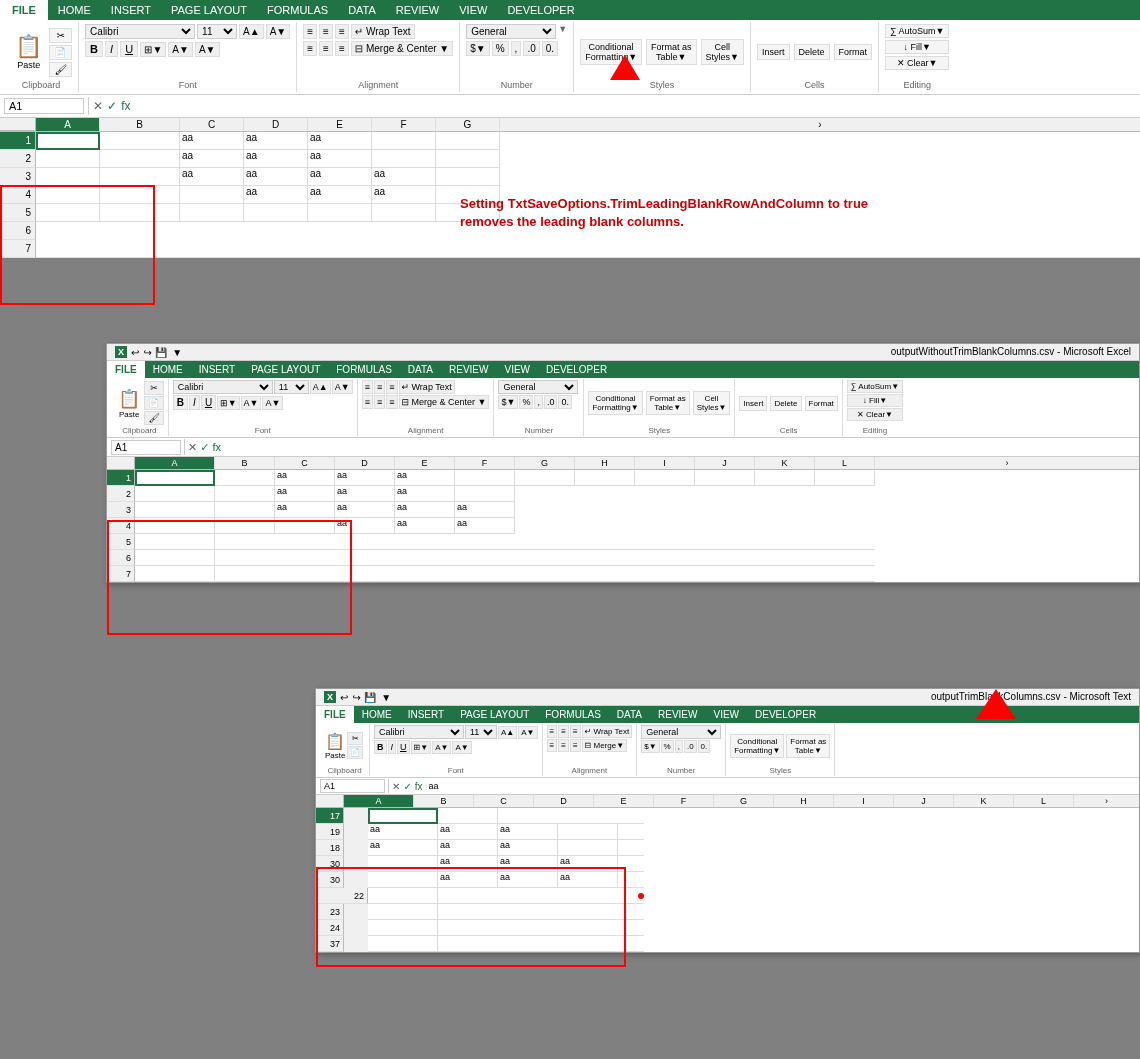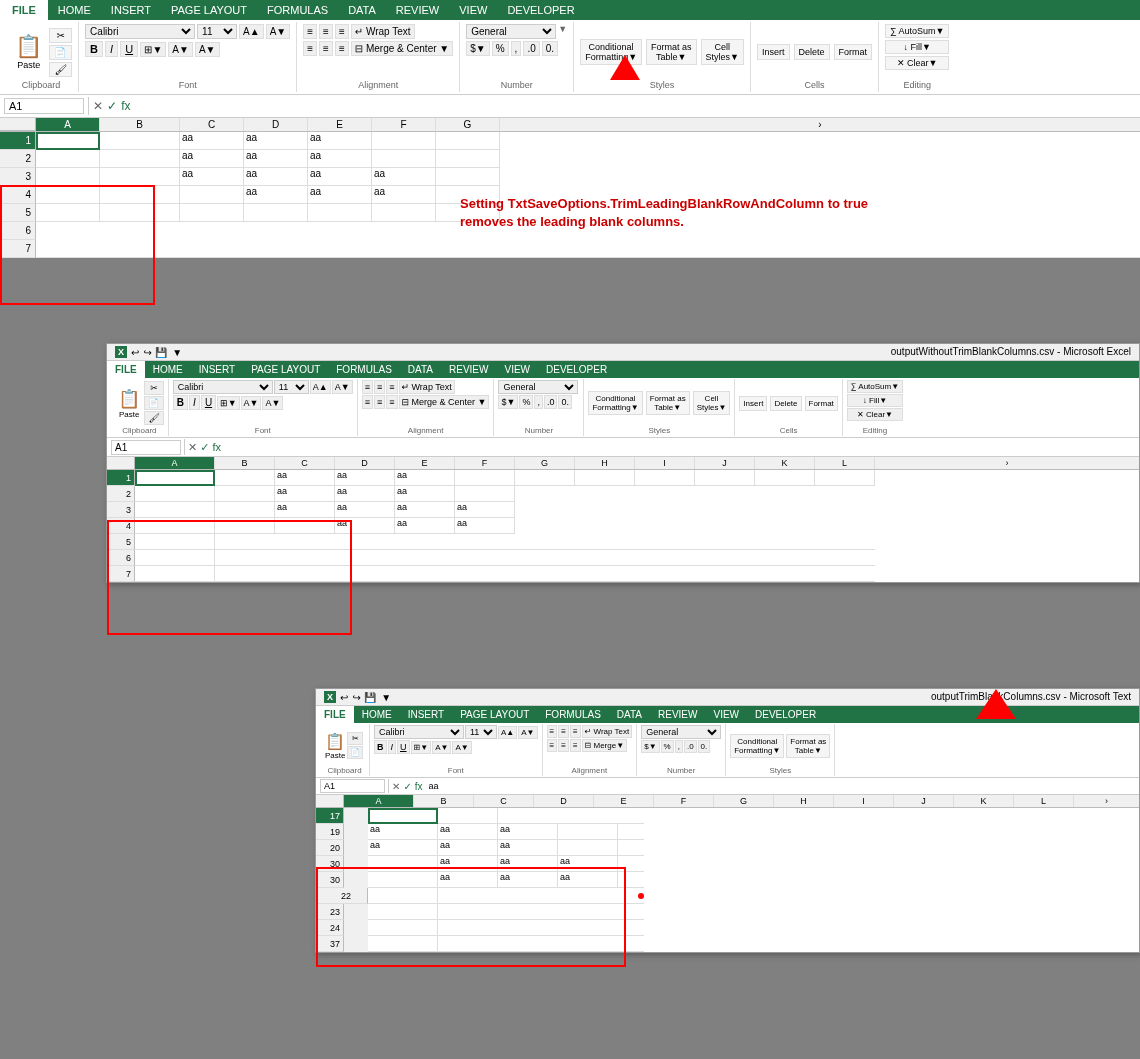--- a/index.html
+++ b/index.html
@@ -558,24 +558,24 @@
         <div style="width:60px; text-align:center; border-right:1px solid #ddd; padding:1px 0;">I</div>
         <div style="width:60px; text-align:center; border-right:1px solid #ddd; padding:1px 0;">J</div>
         <div style="width:60px; text-align:center; border-right:1px solid #ddd; padding:1px 0;">K</div>
         <div style="width:60px; text-align:center; border-right:1px solid #ddd; padding:1px 0;">L</div>
         <div style="flex:1; text-align:center; padding:1px 0;">›</div>
       </div>
       <div style="display:flex;">
         <div style="display:flex; flex-direction:column; background:#f0f0f0;">
           <div style="width:28px; text-align:right; font-size:9px; border-bottom:1px solid #ddd; border-right:1px solid #bbb; padding:0 3px; height:16px; line-height:16px; background:#217346; color:white;">17</div>
           <div style="width:28px; text-align:right; font-size:9px; border-bottom:1px solid #ddd; border-right:1px solid #bbb; padding:0 3px; height:16px; line-height:16px;">19</div>
-          <div style="width:28px; text-align:right; font-size:9px; border-bottom:1px solid #ddd; border-right:1px solid #bbb; padding:0 3px; height:16px; line-height:16px;">20</div>
+          <div style="width:28px; text-align:right; font-size:9px; border-bottom:1px solid #ddd; border-right:1px solid #bbb; padding:0 3px; height:16px; line-height:16px;">18</div>
           <div style="width:28px; text-align:right; font-size:9px; border-bottom:1px solid #ddd; border-right:1px solid #bbb; padding:0 3px; height:16px; line-height:16px;">30</div>
           <div style="width:28px; text-align:right; font-size:9px; border-bottom:1px solid #ddd; border-right:1px solid #bbb; padding:0 3px; height:16px; line-height:16px;">30</div>
-          <div style="width:52px; text-align:right; font-size:9px; border-bottom:1px solid #ddd; border-right:1px solid #bbb; padding:0 16px; height:16px; line-height:16px;">22</div>
+          <div style="width:52px; text-align:right; font-size:9px; border-bottom:1px solid #ddd; border-right:1px solid #bbb; padding:0 3px; height:16px; line-height:16px;">22</div>
           <div style="width:28px; text-align:right; font-size:9px; border-bottom:1px solid #ddd; border-right:1px solid #bbb; padding:0 3px; height:16px; line-height:16px;">23</div>
           <div style="width:28px; text-align:right; font-size:9px; border-bottom:1px solid #ddd; border-right:1px solid #bbb; padding:0 3px; height:16px; line-height:16px;">24</div>
           <div style="width:28px; text-align:right; font-size:9px; border-bottom:1px solid #ddd; border-right:1px solid #bbb; padding:0 3px; height:16px; line-height:16px;">37</div>
         </div>
         <div style="display:flex; flex-direction:column;">
 
           <div style="display:flex;">
             <div style="width:70px; height:16px; border-right:1px solid #ddd; border-bottom:1px solid #ddd; font-size:9px; padding:0 2px; border:2px solid #217346;"></div>
             <div style="width:60px; height:16px; border-right:1px solid #ddd; border-bottom:1px solid #ddd; font-size:9px; padding:0 2px;"></div>
             <div style="flex:1; height:16px; border-bottom:1px solid #ddd;"></div>

